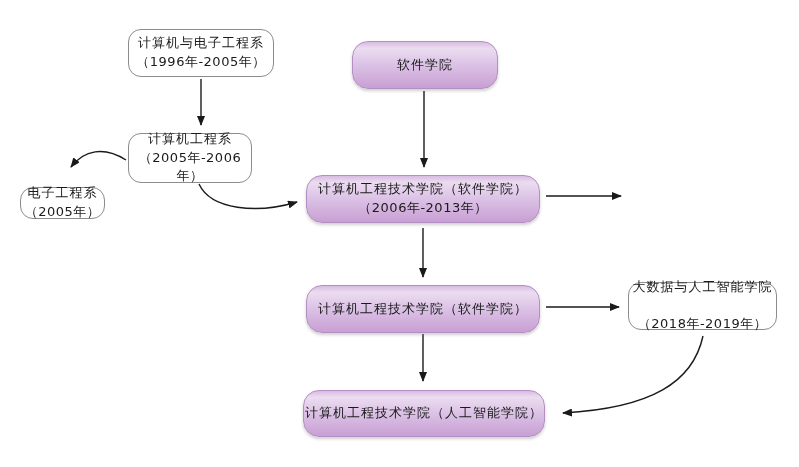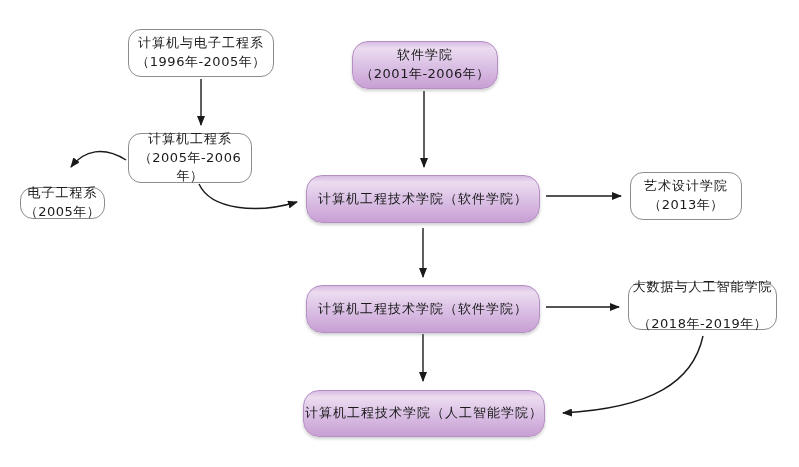--- a/index.html
+++ b/index.html
@@ -85,41 +85,37 @@
     </g>
   </svg>
 
   <div class="node white n0">
     <span>计算机与电子工程系</span>
     <span class="l2">（1996年-2005年）</span>
   </div>
 
   <div class="node purple n1">
     <span>软件学院</span>
-    <span class="l2">（2001年-2006年）</span>
   </div>
 
   <div class="node white n2">
     <span>计算机工程系</span>
     <span class="l2">（2005年-2006年）</span>
   </div>
 
   <div class="node white n3">
     <span>电子工程系</span>
     <span class="l2">（2005年）</span>
   </div>
 
   <div class="node purple n4">
     <span>计算机工程技术学院（软件学院）</span>
+    <span class="l2">（2006年-2013年）</span>
   </div>
 
-  <div class="node white n5">
-    <span>艺术设计学院</span>
-    <span class="l2">（2013年）</span>
-  </div>
 
   <div class="node purple n6">
     <span>计算机工程技术学院（软件学院）</span>
   </div>
 
   <div class="node white n7">
     <span>大数据与人工智能学院</span>
     <span class="l2">（2018年-2019年）</span>
   </div>
 

